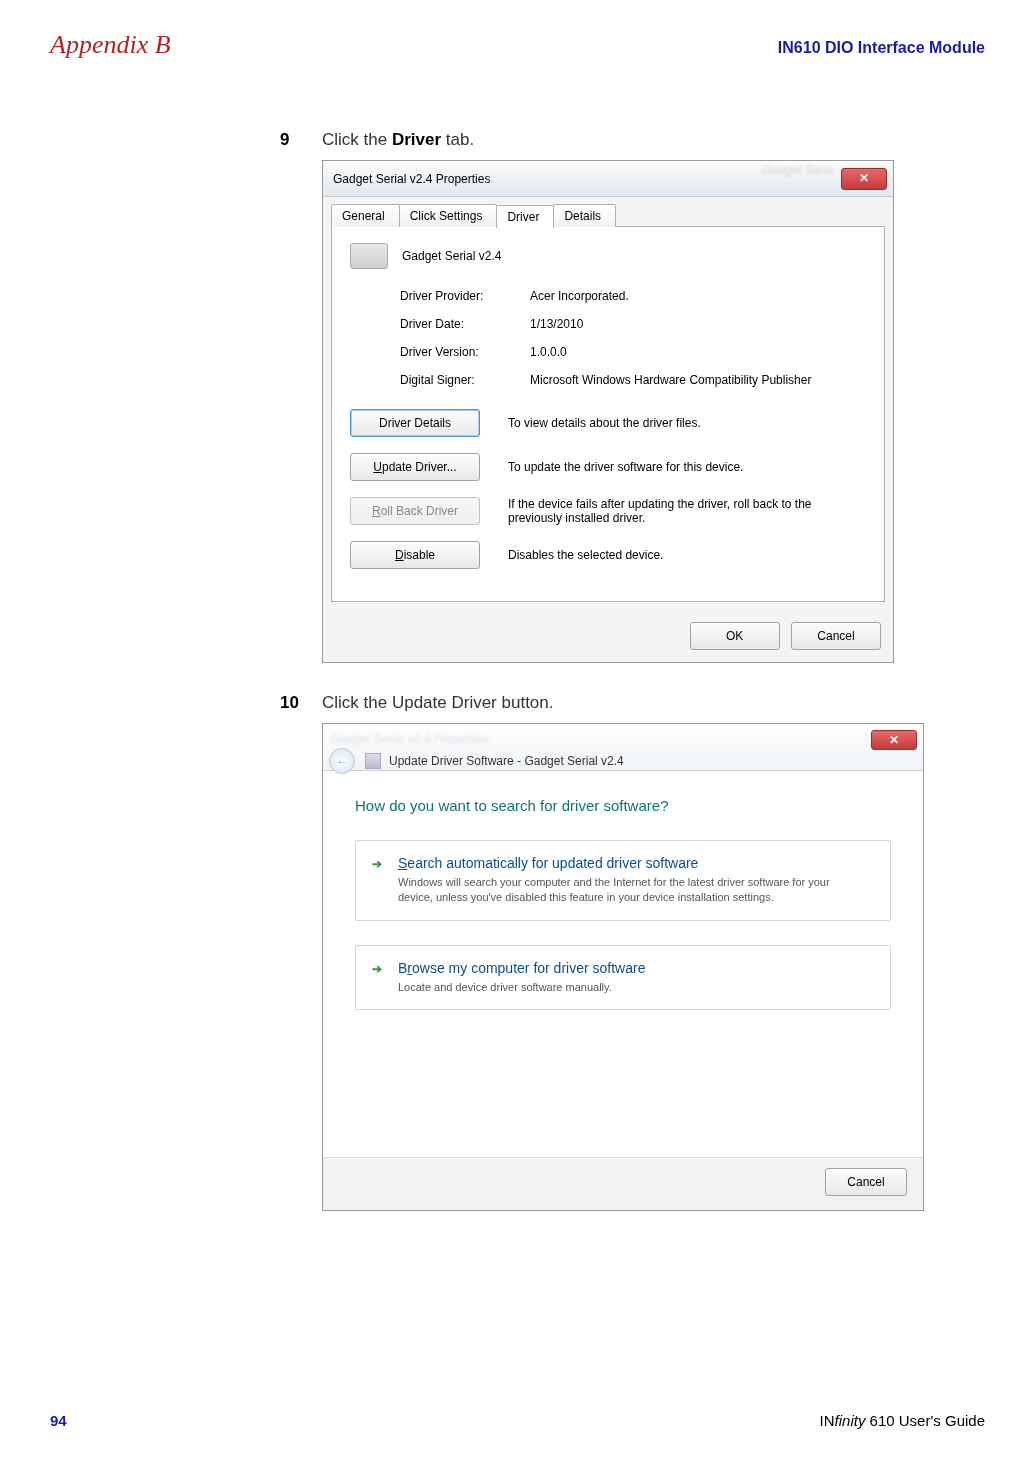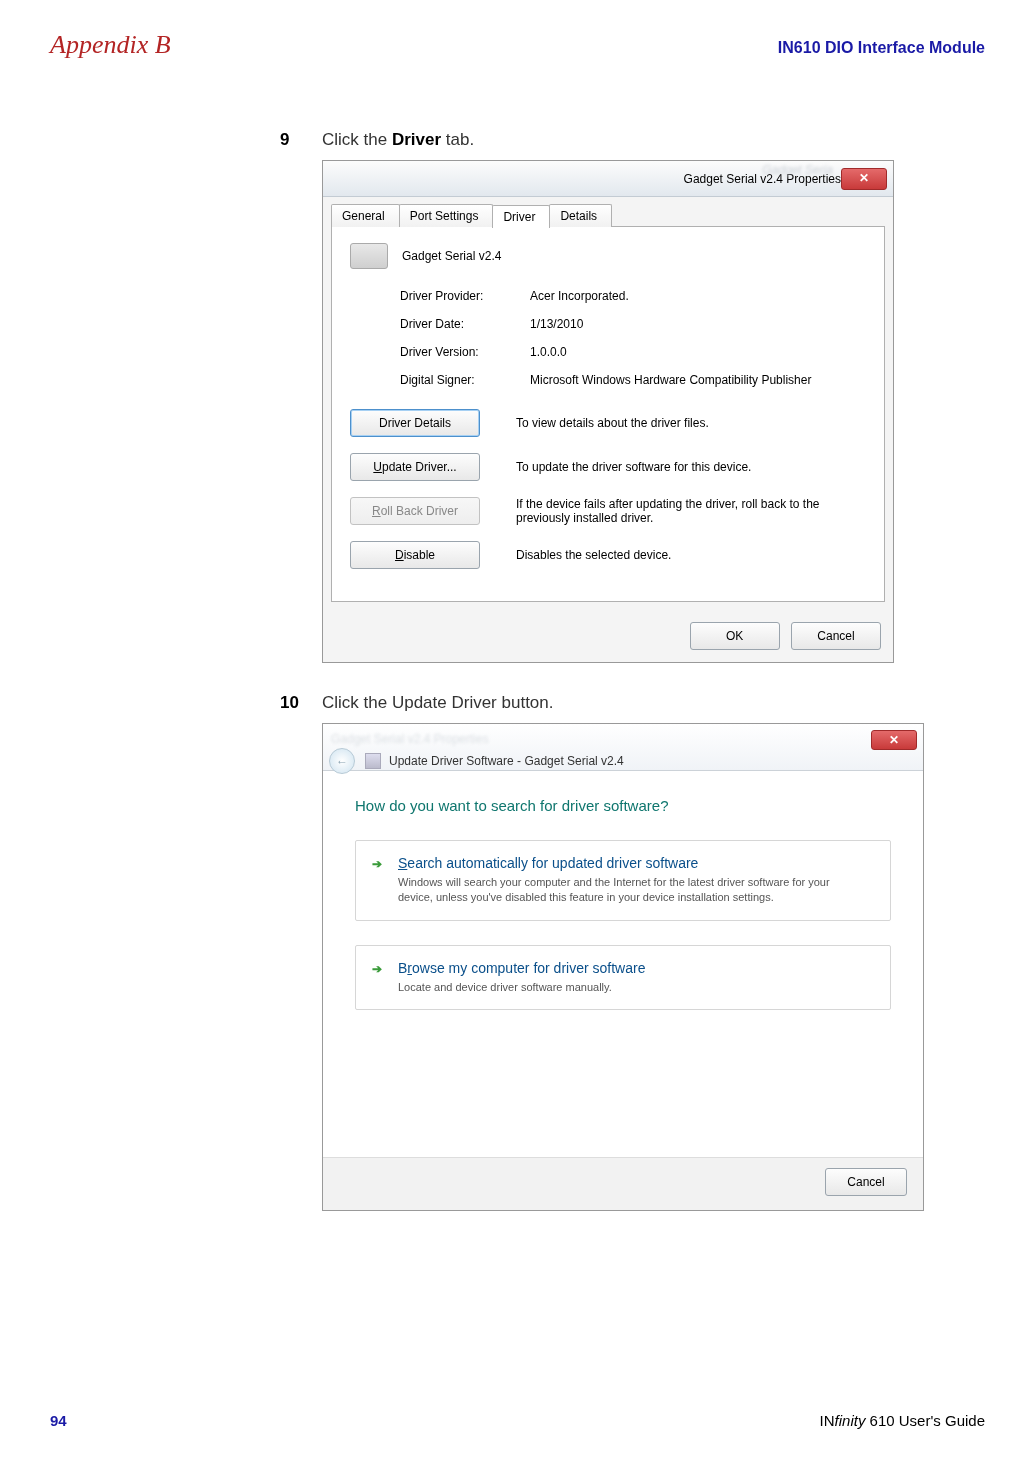--- a/index.html
+++ b/index.html
@@ -68,21 +68,21 @@
     border: 1px solid #999;
     background: #f4f4f4;
     font-family: "Segoe UI", Tahoma, sans-serif;
     font-size: 12px;
     color: #000;
   }
   .titlebar {
     background: linear-gradient(#fcfcfc, #e2e8ee);
     padding: 7px 6px 6px 10px;
     display: flex;
-    justify-content: flex-end;
+    justify-content: space-between;
     align-items: center;
     border-bottom: 1px solid #c3cbd3;
     position: relative;
   }
   .titlebar-title { font-size: 12px; }
   .close-x {
     width: 44px;
     height: 20px;
     background: linear-gradient(#e46a6a,#c83a3a);
     border: 1px solid #a02a2a;
@@ -146,21 +146,21 @@
   .kv {
     display: flex;
     margin-bottom: 14px;
     margin-left: 50px;
   }
   .kv .k { width: 130px; }
   .kv .v { flex: 1; }
   .btn-row {
     display: flex;
     align-items: center;
-    gap: 36px;
+    gap: 28px;
     margin-bottom: 16px;
   }
   .winbtn {
     width: 128px;
     padding: 6px 0;
     text-align: center;
     background: linear-gradient(#fdfdfd,#e8e8e8);
     border: 1px solid #9aa4ad;
     border-radius: 3px;
     font-size: 12px;
@@ -306,21 +306,21 @@
       <div class="img-wrap">
 
         <div class="dlg">
           <div class="titlebar">
             <span class="titlebar-title">Gadget Serial v2.4 Properties</span>
             <span class="shadow-text">Gadget Seria</span>
             <div class="close-x">✕</div>
           </div>
           <div class="tabstrip">
             <div class="tab">General</div>
-            <div class="tab">Port Settings</div>
+            <div class="tab">Click Settings</div>
             <div class="tab active">Driver</div>
             <div class="tab">Details</div>
           </div>
           <div class="tabbody">
             <div class="dev-row">
               <div class="dev-icon"></div>
               <div>Gadget Serial v2.4</div>
             </div>
             <div class="kv">
               <div class="k">Driver Provider:</div>

